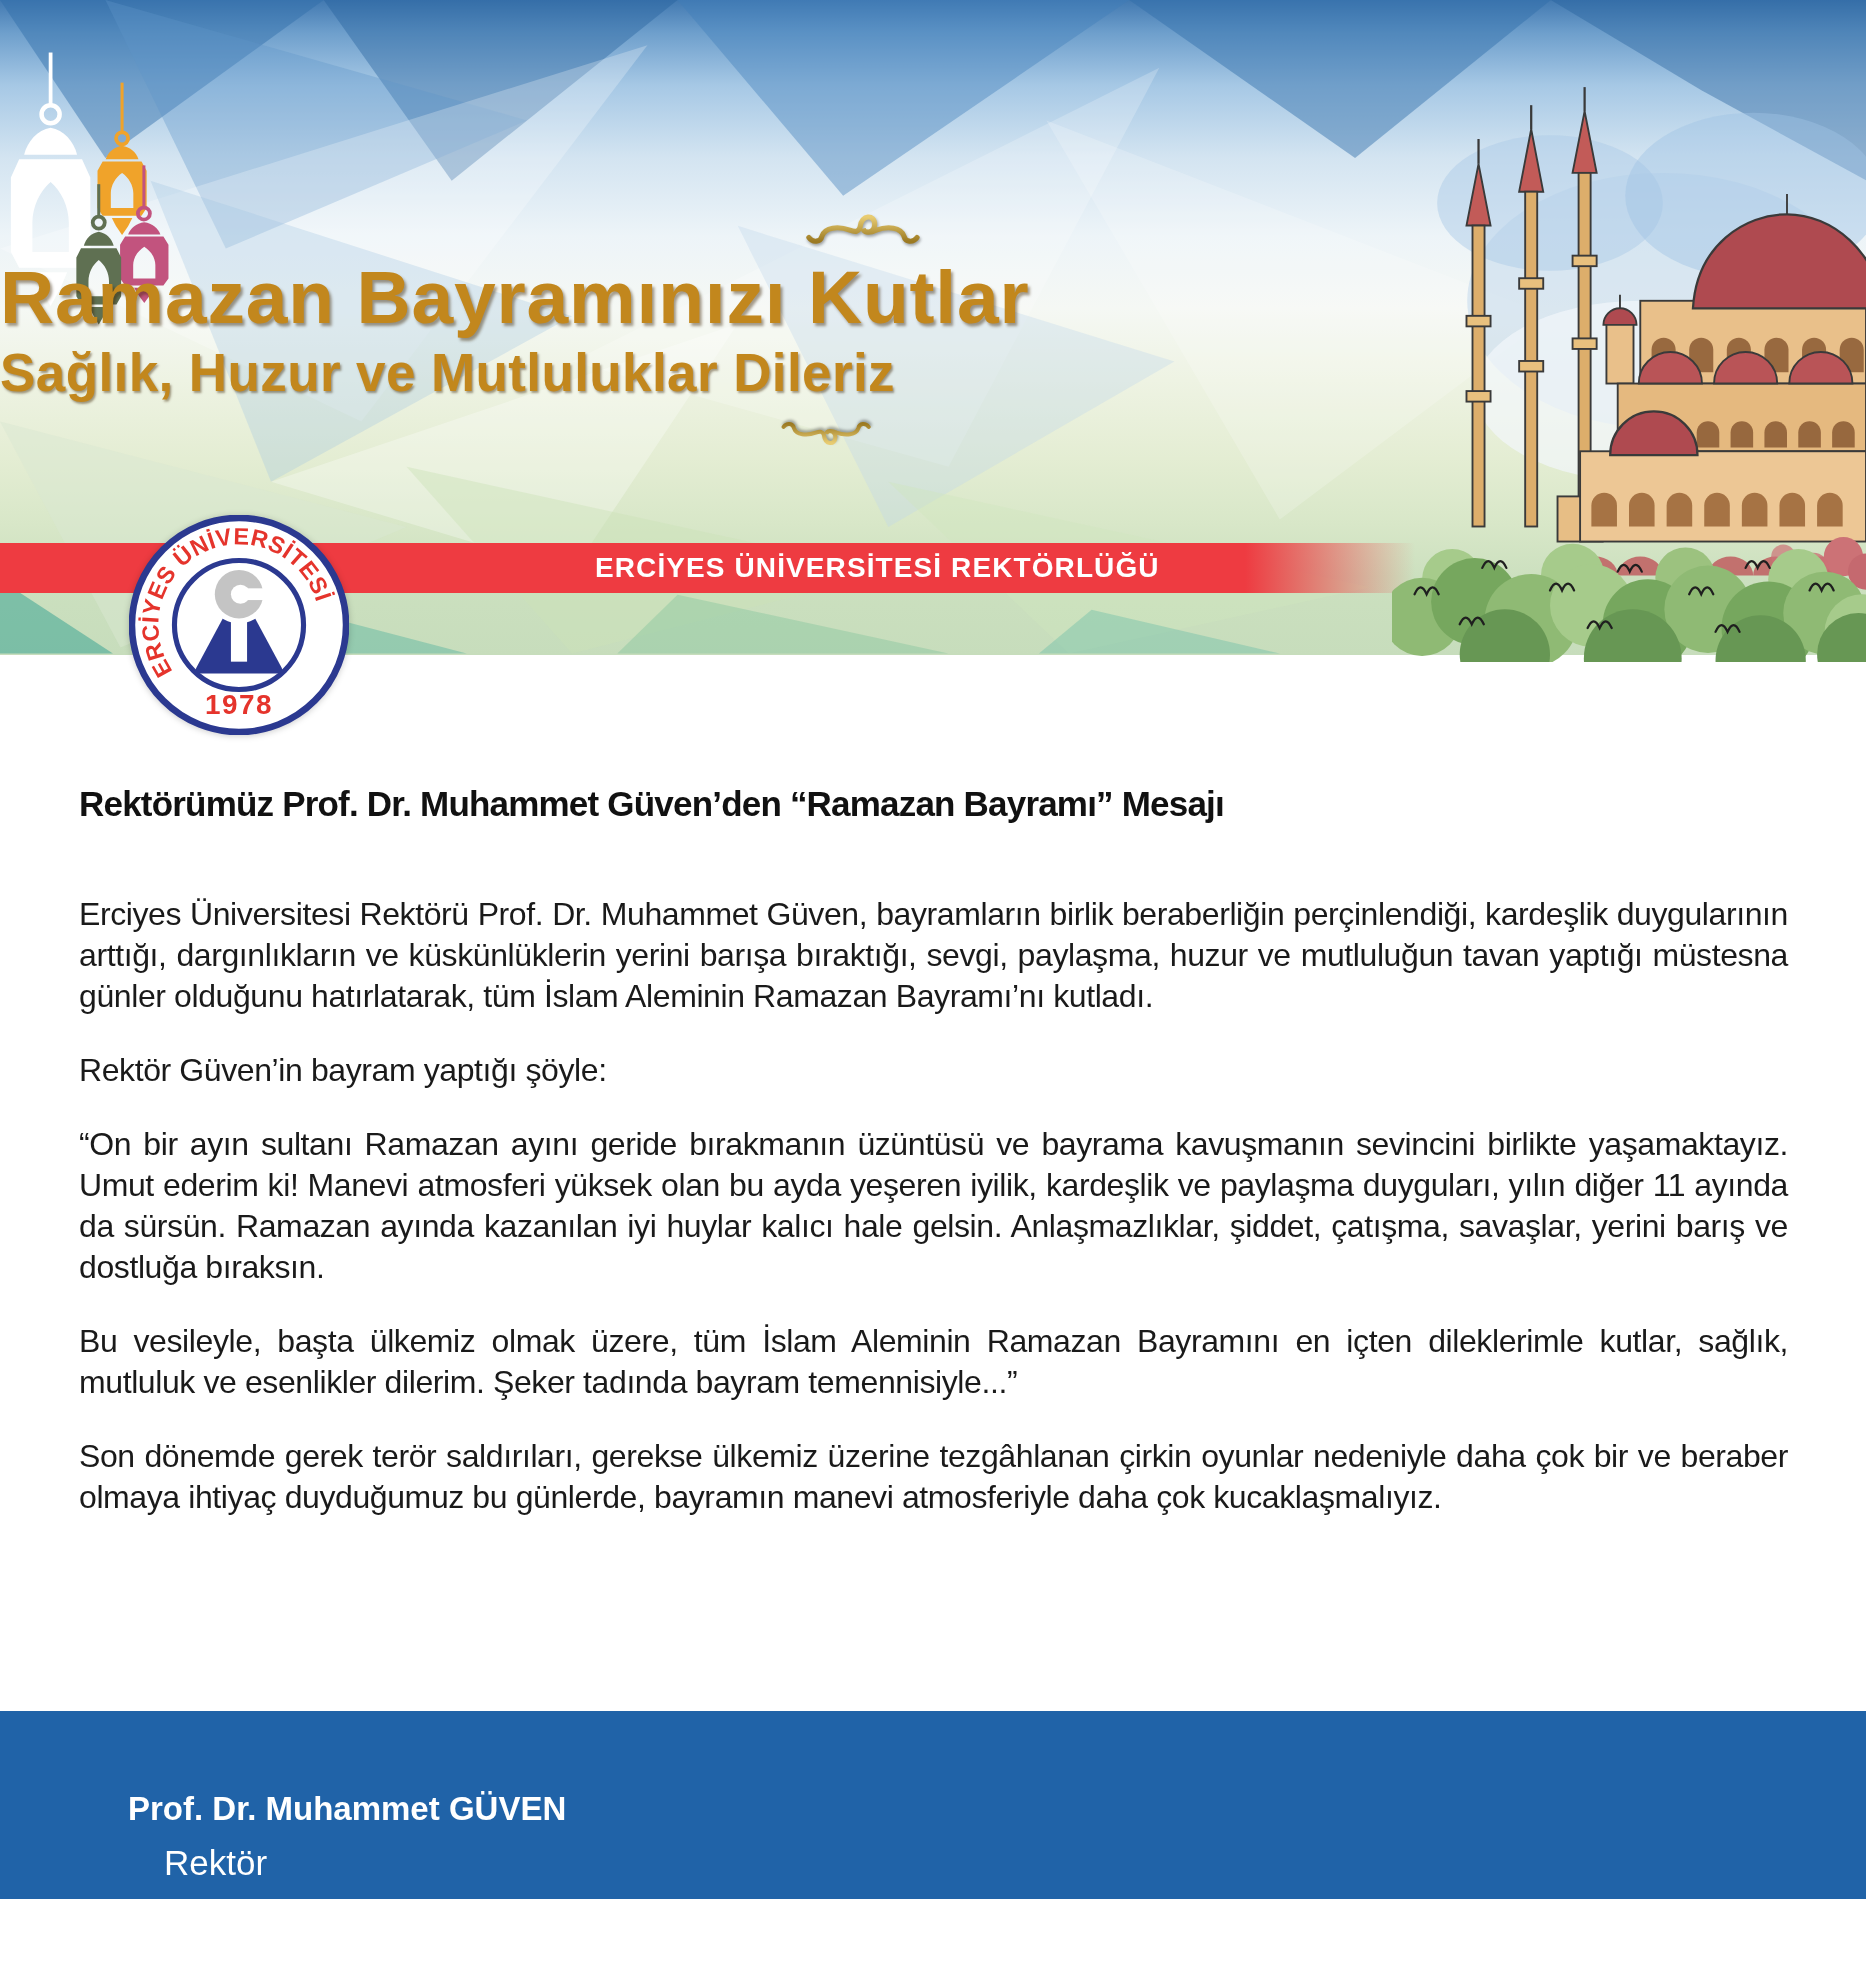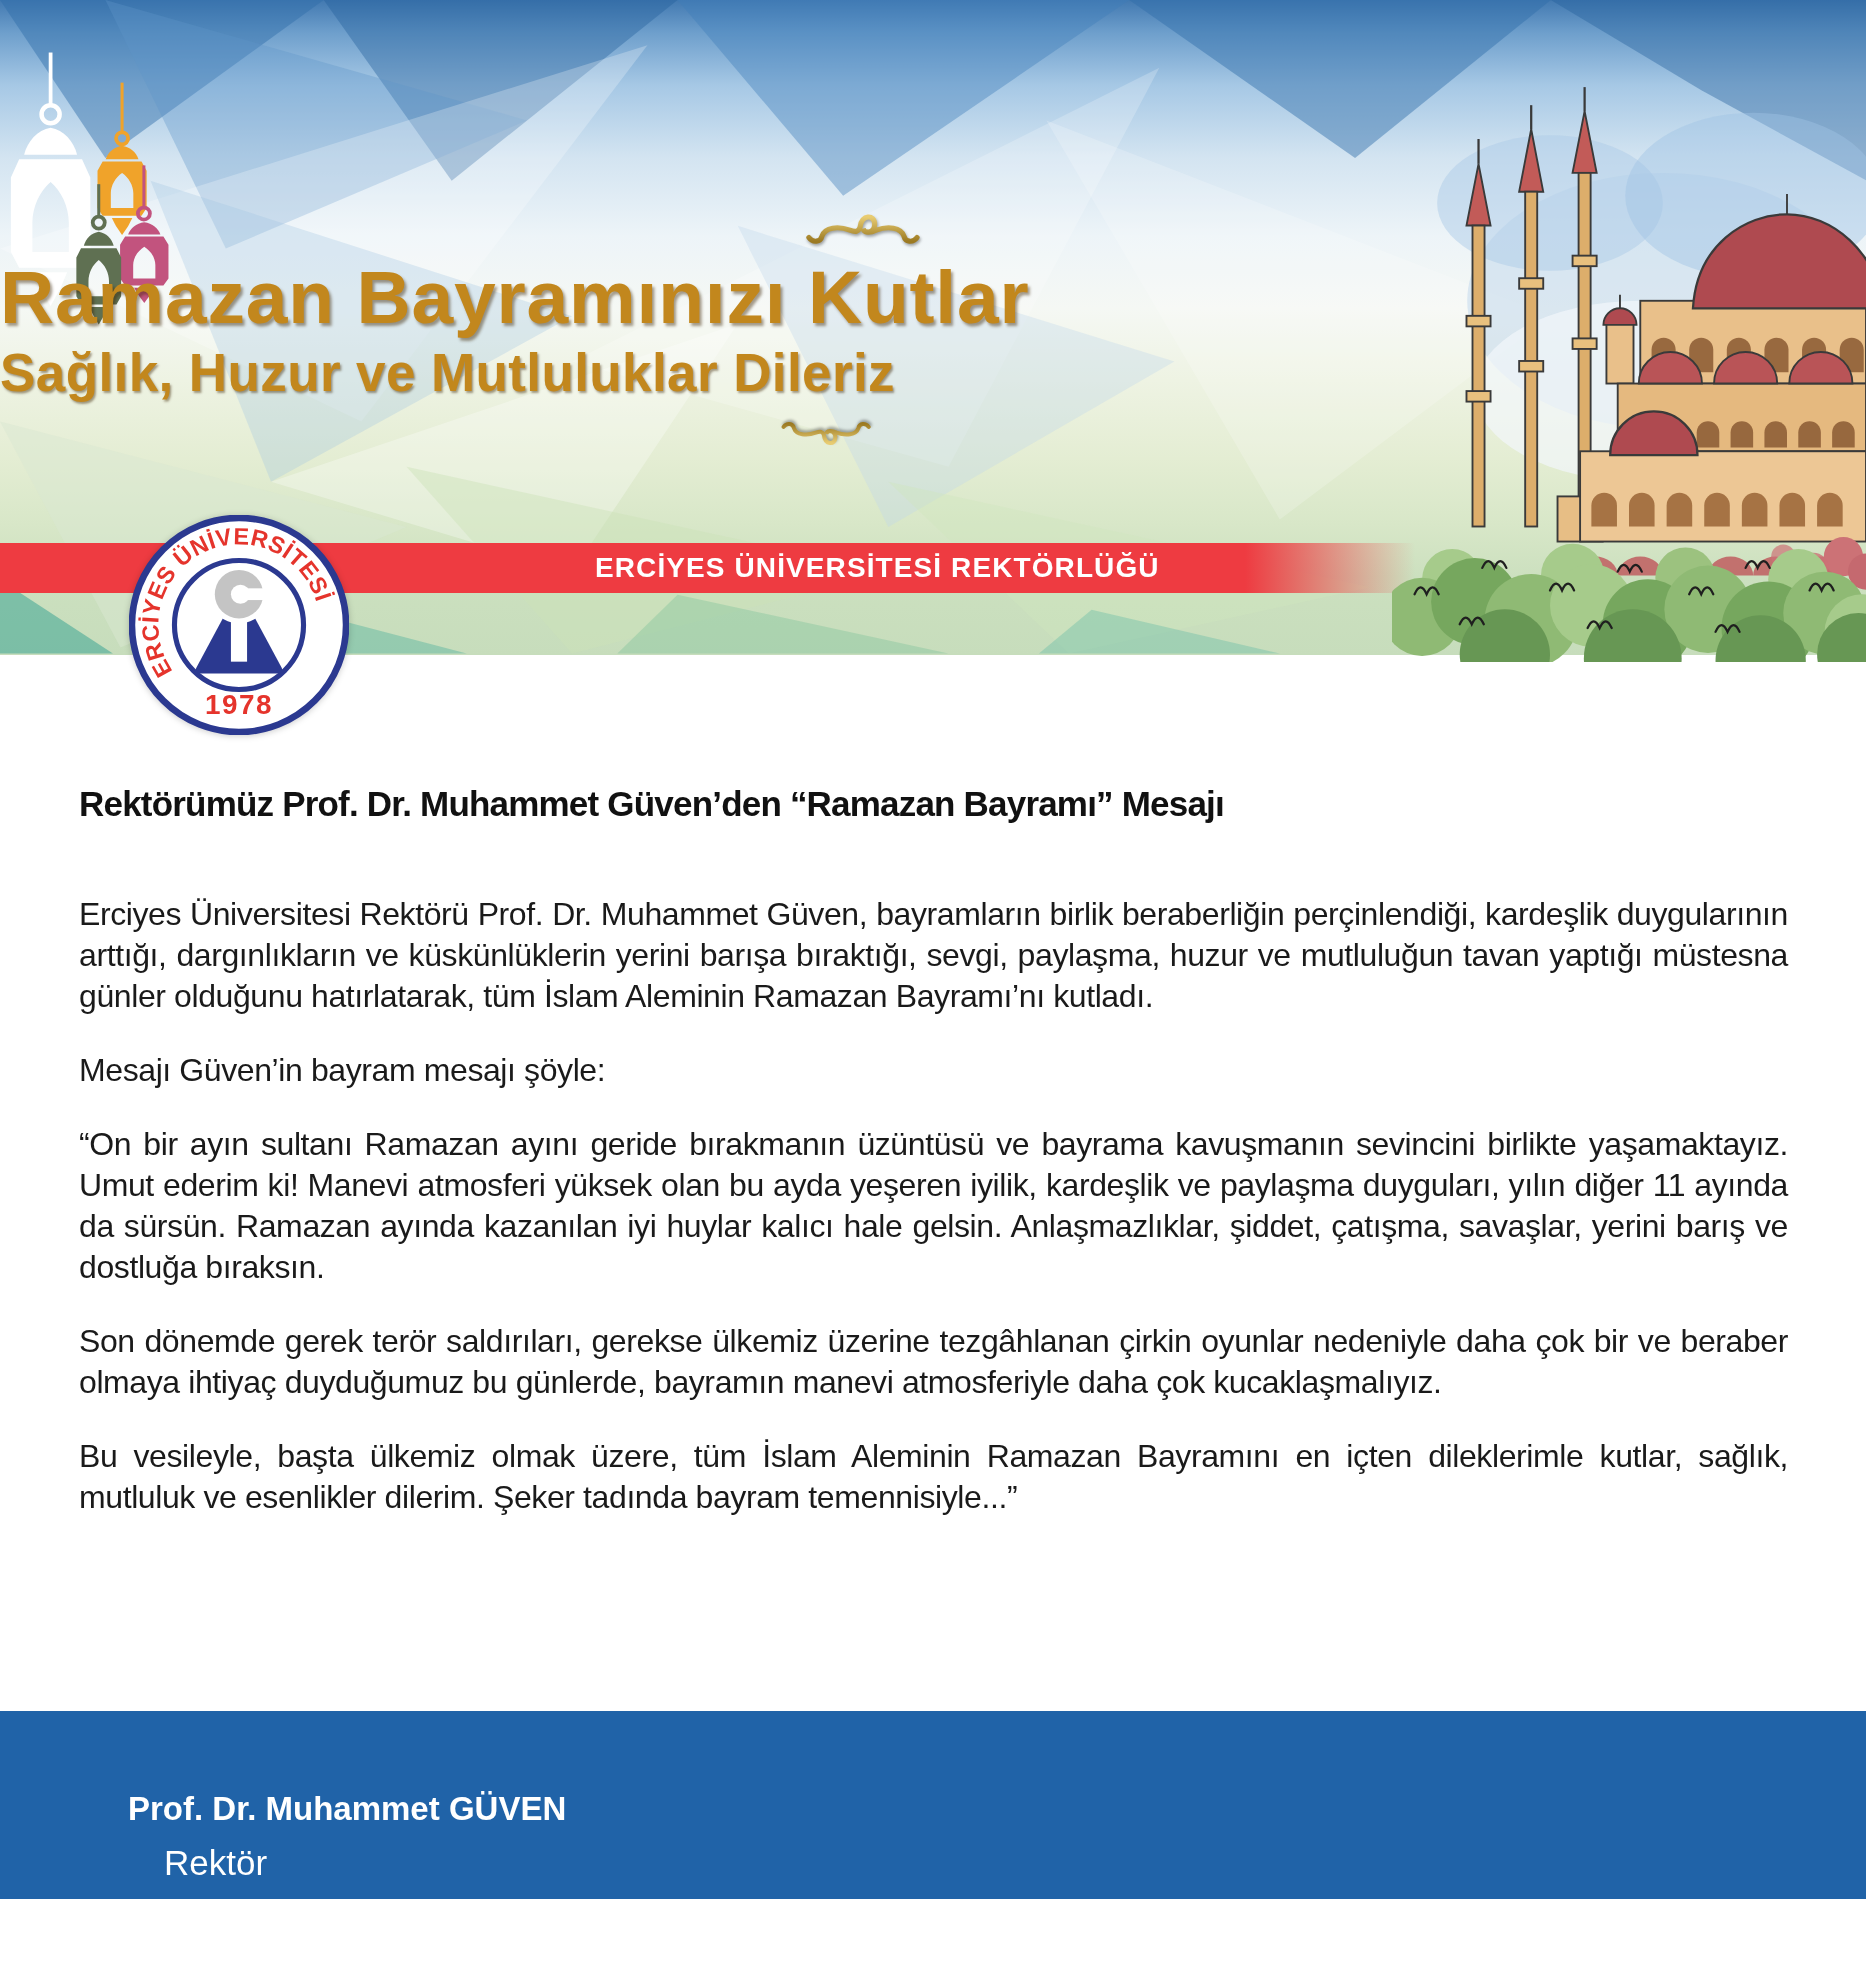--- a/index.html
+++ b/index.html
@@ -254,24 +254,24 @@
       <text fill="#E5342C" font-size="32" font-weight="bold" letter-spacing="0.5" font-family="Liberation Sans, sans-serif">
         <textPath href="#logoArc" startOffset="0">ERCİYES ÜNİVERSİTESİ</textPath>
       </text>
       <text x="150" y="272" text-anchor="middle" fill="#E5342C" font-size="38" font-weight="bold" letter-spacing="2" font-family="Liberation Sans, sans-serif">1978</text>
     </svg>
   </div>
 
   <div class="article">
     <h1>Rektörümüz Prof. Dr. Muhammet Güven’den “Ramazan Bayramı” Mesajı</h1>
     <p>Erciyes Üniversitesi Rektörü Prof. Dr. Muhammet Güven, bayramların birlik beraberliğin perçinlendiği, kardeşlik duygularının arttığı, dargınlıkların ve küskünlüklerin yerini barışa bıraktığı, sevgi, paylaşma, huzur ve mutluluğun tavan yaptığı müstesna günler olduğunu hatırlatarak, tüm İslam Aleminin Ramazan Bayramı’nı kutladı.</p>
-    <p>Mesajı Güven’in bayram mesajı şöyle:</p>
+    <p>Rektör Güven’in bayram yaptığı şöyle:</p>
     <p>“On bir ayın sultanı Ramazan ayını geride bırakmanın üzüntüsü ve bayrama kavuşmanın sevincini birlikte yaşamaktayız. Umut ederim ki! Manevi atmosferi yüksek olan bu ayda yeşeren iyilik, kardeşlik ve paylaşma duyguları, yılın diğer 11 ayında da sürsün. Ramazan ayında kazanılan iyi huylar kalıcı hale gelsin. Anlaşmazlıklar, şiddet, çatışma, savaşlar, yerini barış ve dostluğa bıraksın.</p>
+    <p>Bu vesileyle, başta ülkemiz olmak üzere, tüm İslam Aleminin Ramazan Bayramını en içten dileklerimle kutlar, sağlık, mutluluk ve esenlikler dilerim. Şeker tadında bayram temennisiyle...”</p>
     <p>Son dönemde gerek terör saldırıları, gerekse ülkemiz üzerine tezgâhlanan çirkin oyunlar nedeniyle daha çok bir ve beraber olmaya ihtiyaç duyduğumuz bu günlerde, bayramın manevi atmosferiyle daha çok kucaklaşmalıyız.</p>
-    <p>Bu vesileyle, başta ülkemiz olmak üzere, tüm İslam Aleminin Ramazan Bayramını en içten dileklerimle kutlar, sağlık, mutluluk ve esenlikler dilerim. Şeker tadında bayram temennisiyle...”</p>
   </div>
 
   <div class="footer">
     <div class="footer-inner">
       <div class="footer-name">Prof. Dr. Muhammet GÜVEN</div>
       <div class="footer-role">Rektör</div>
     </div>
   </div>
 
 </div>

